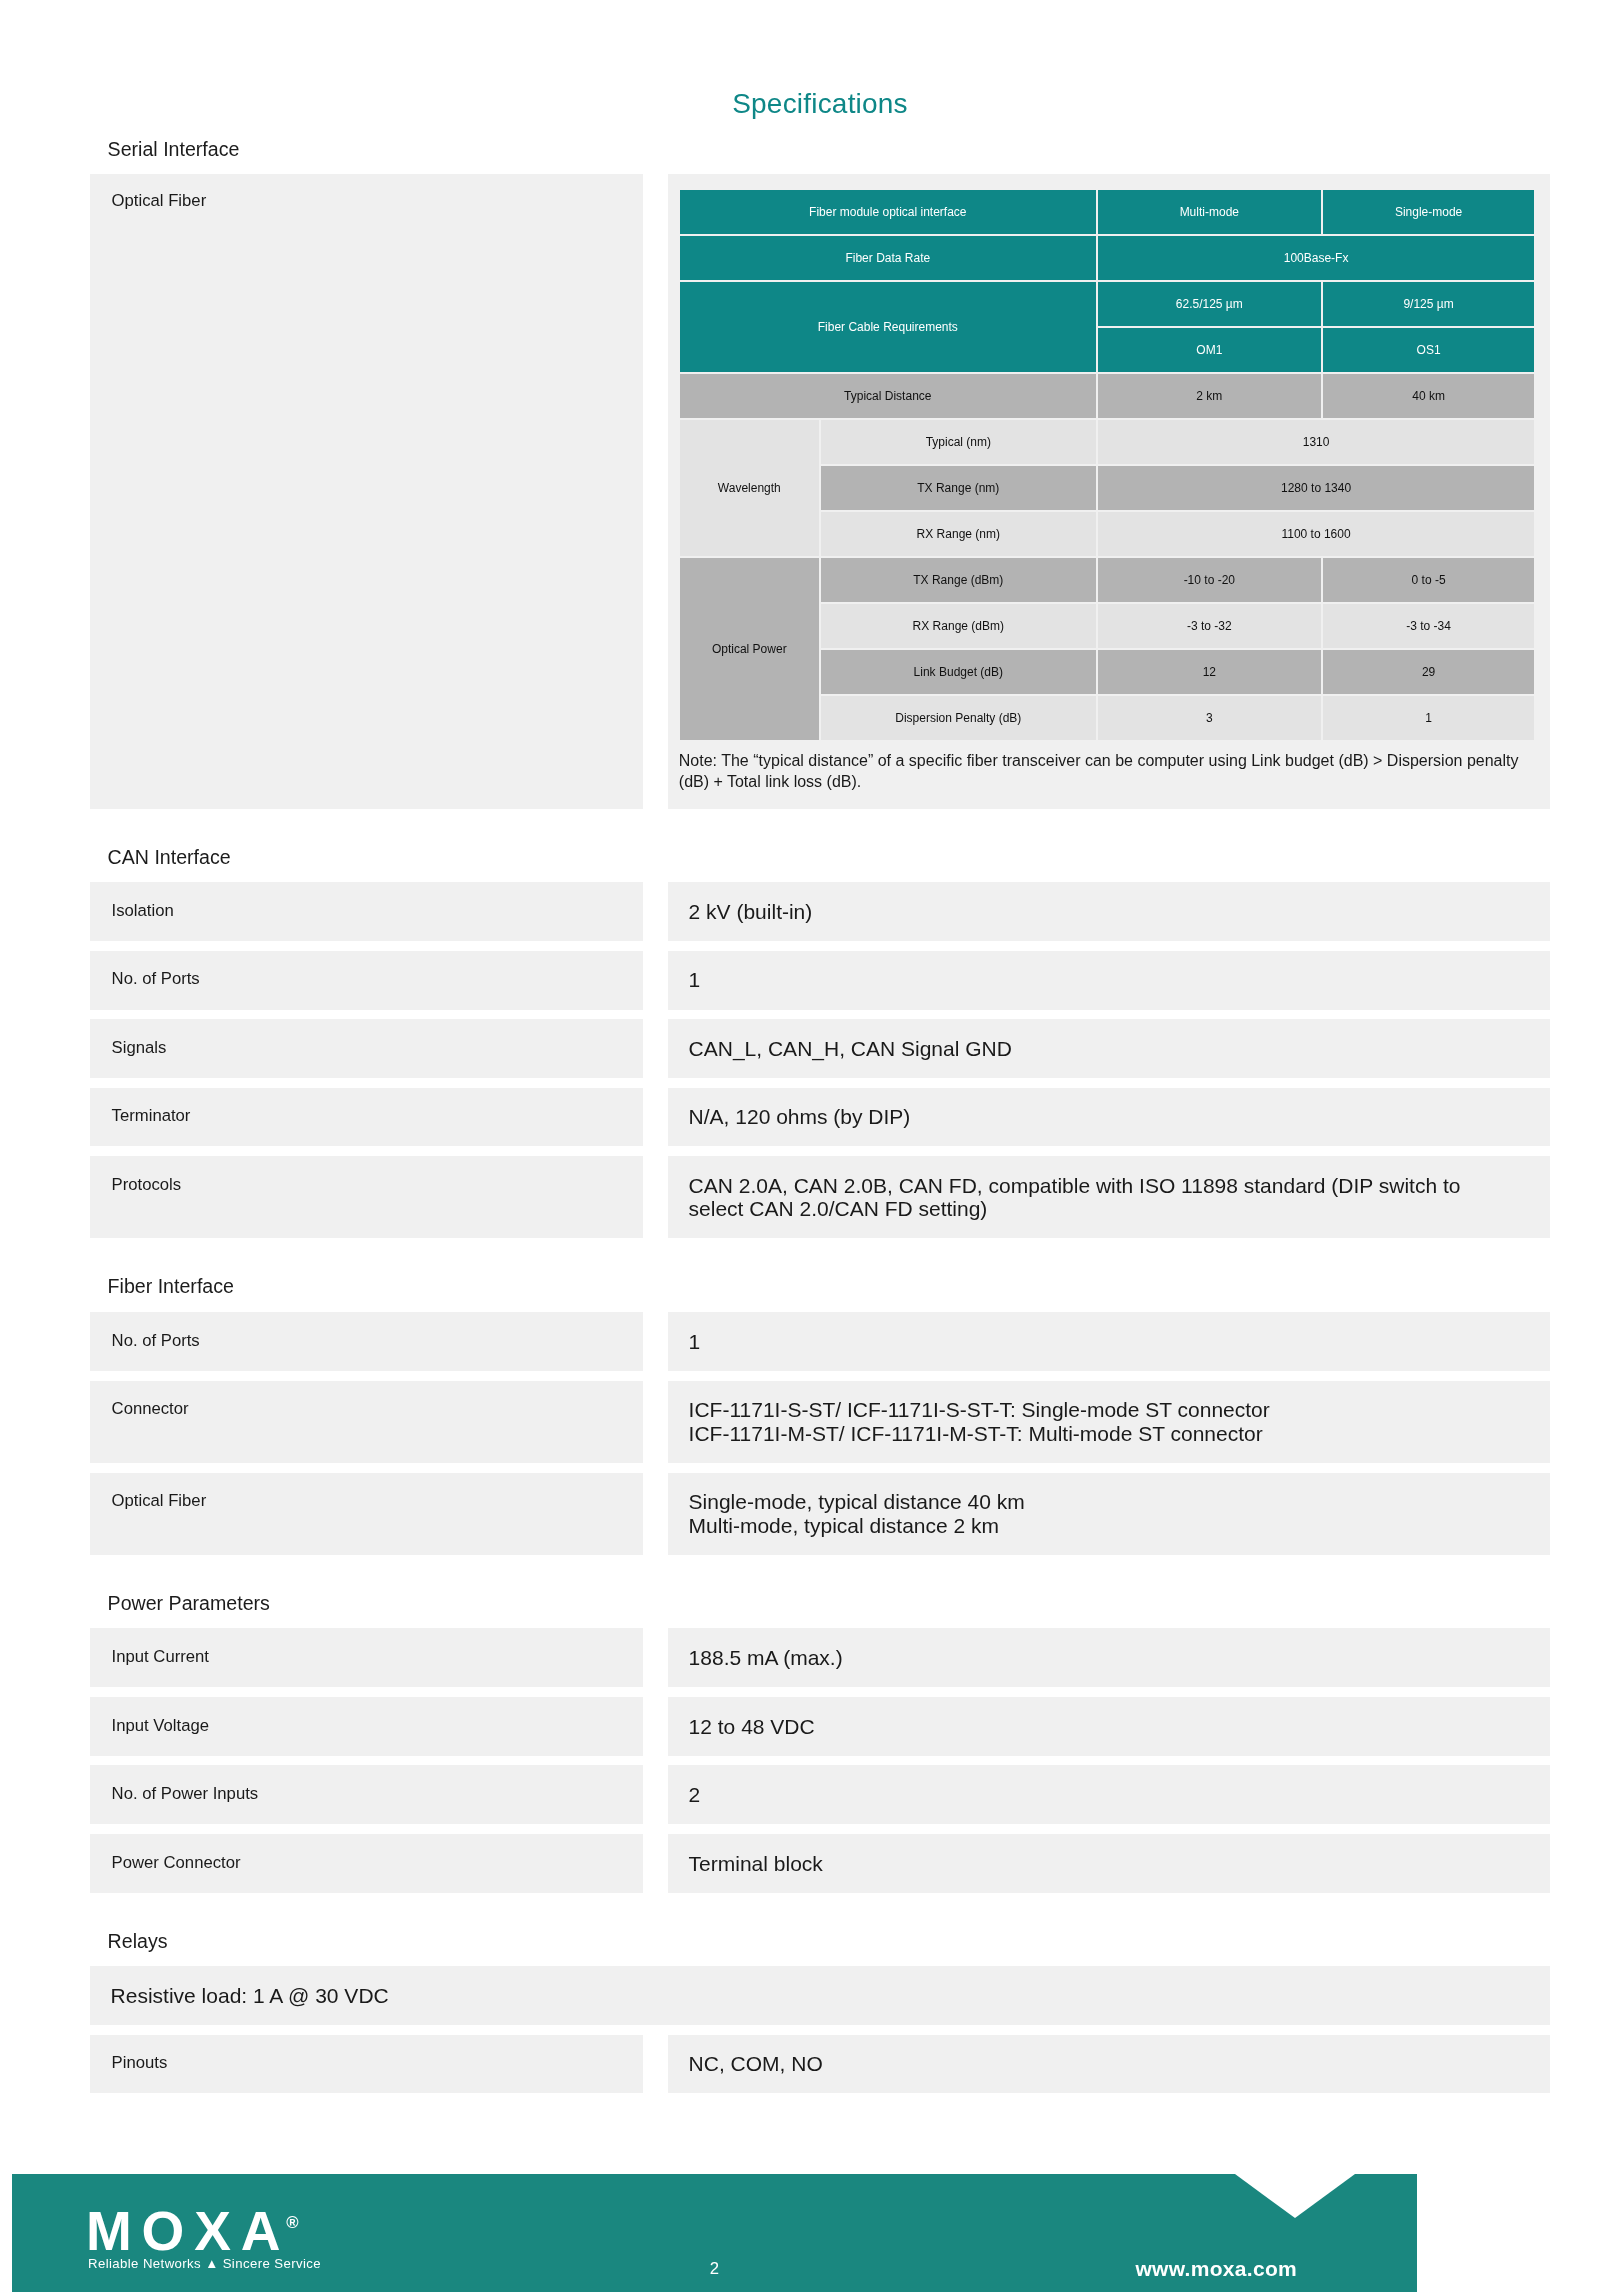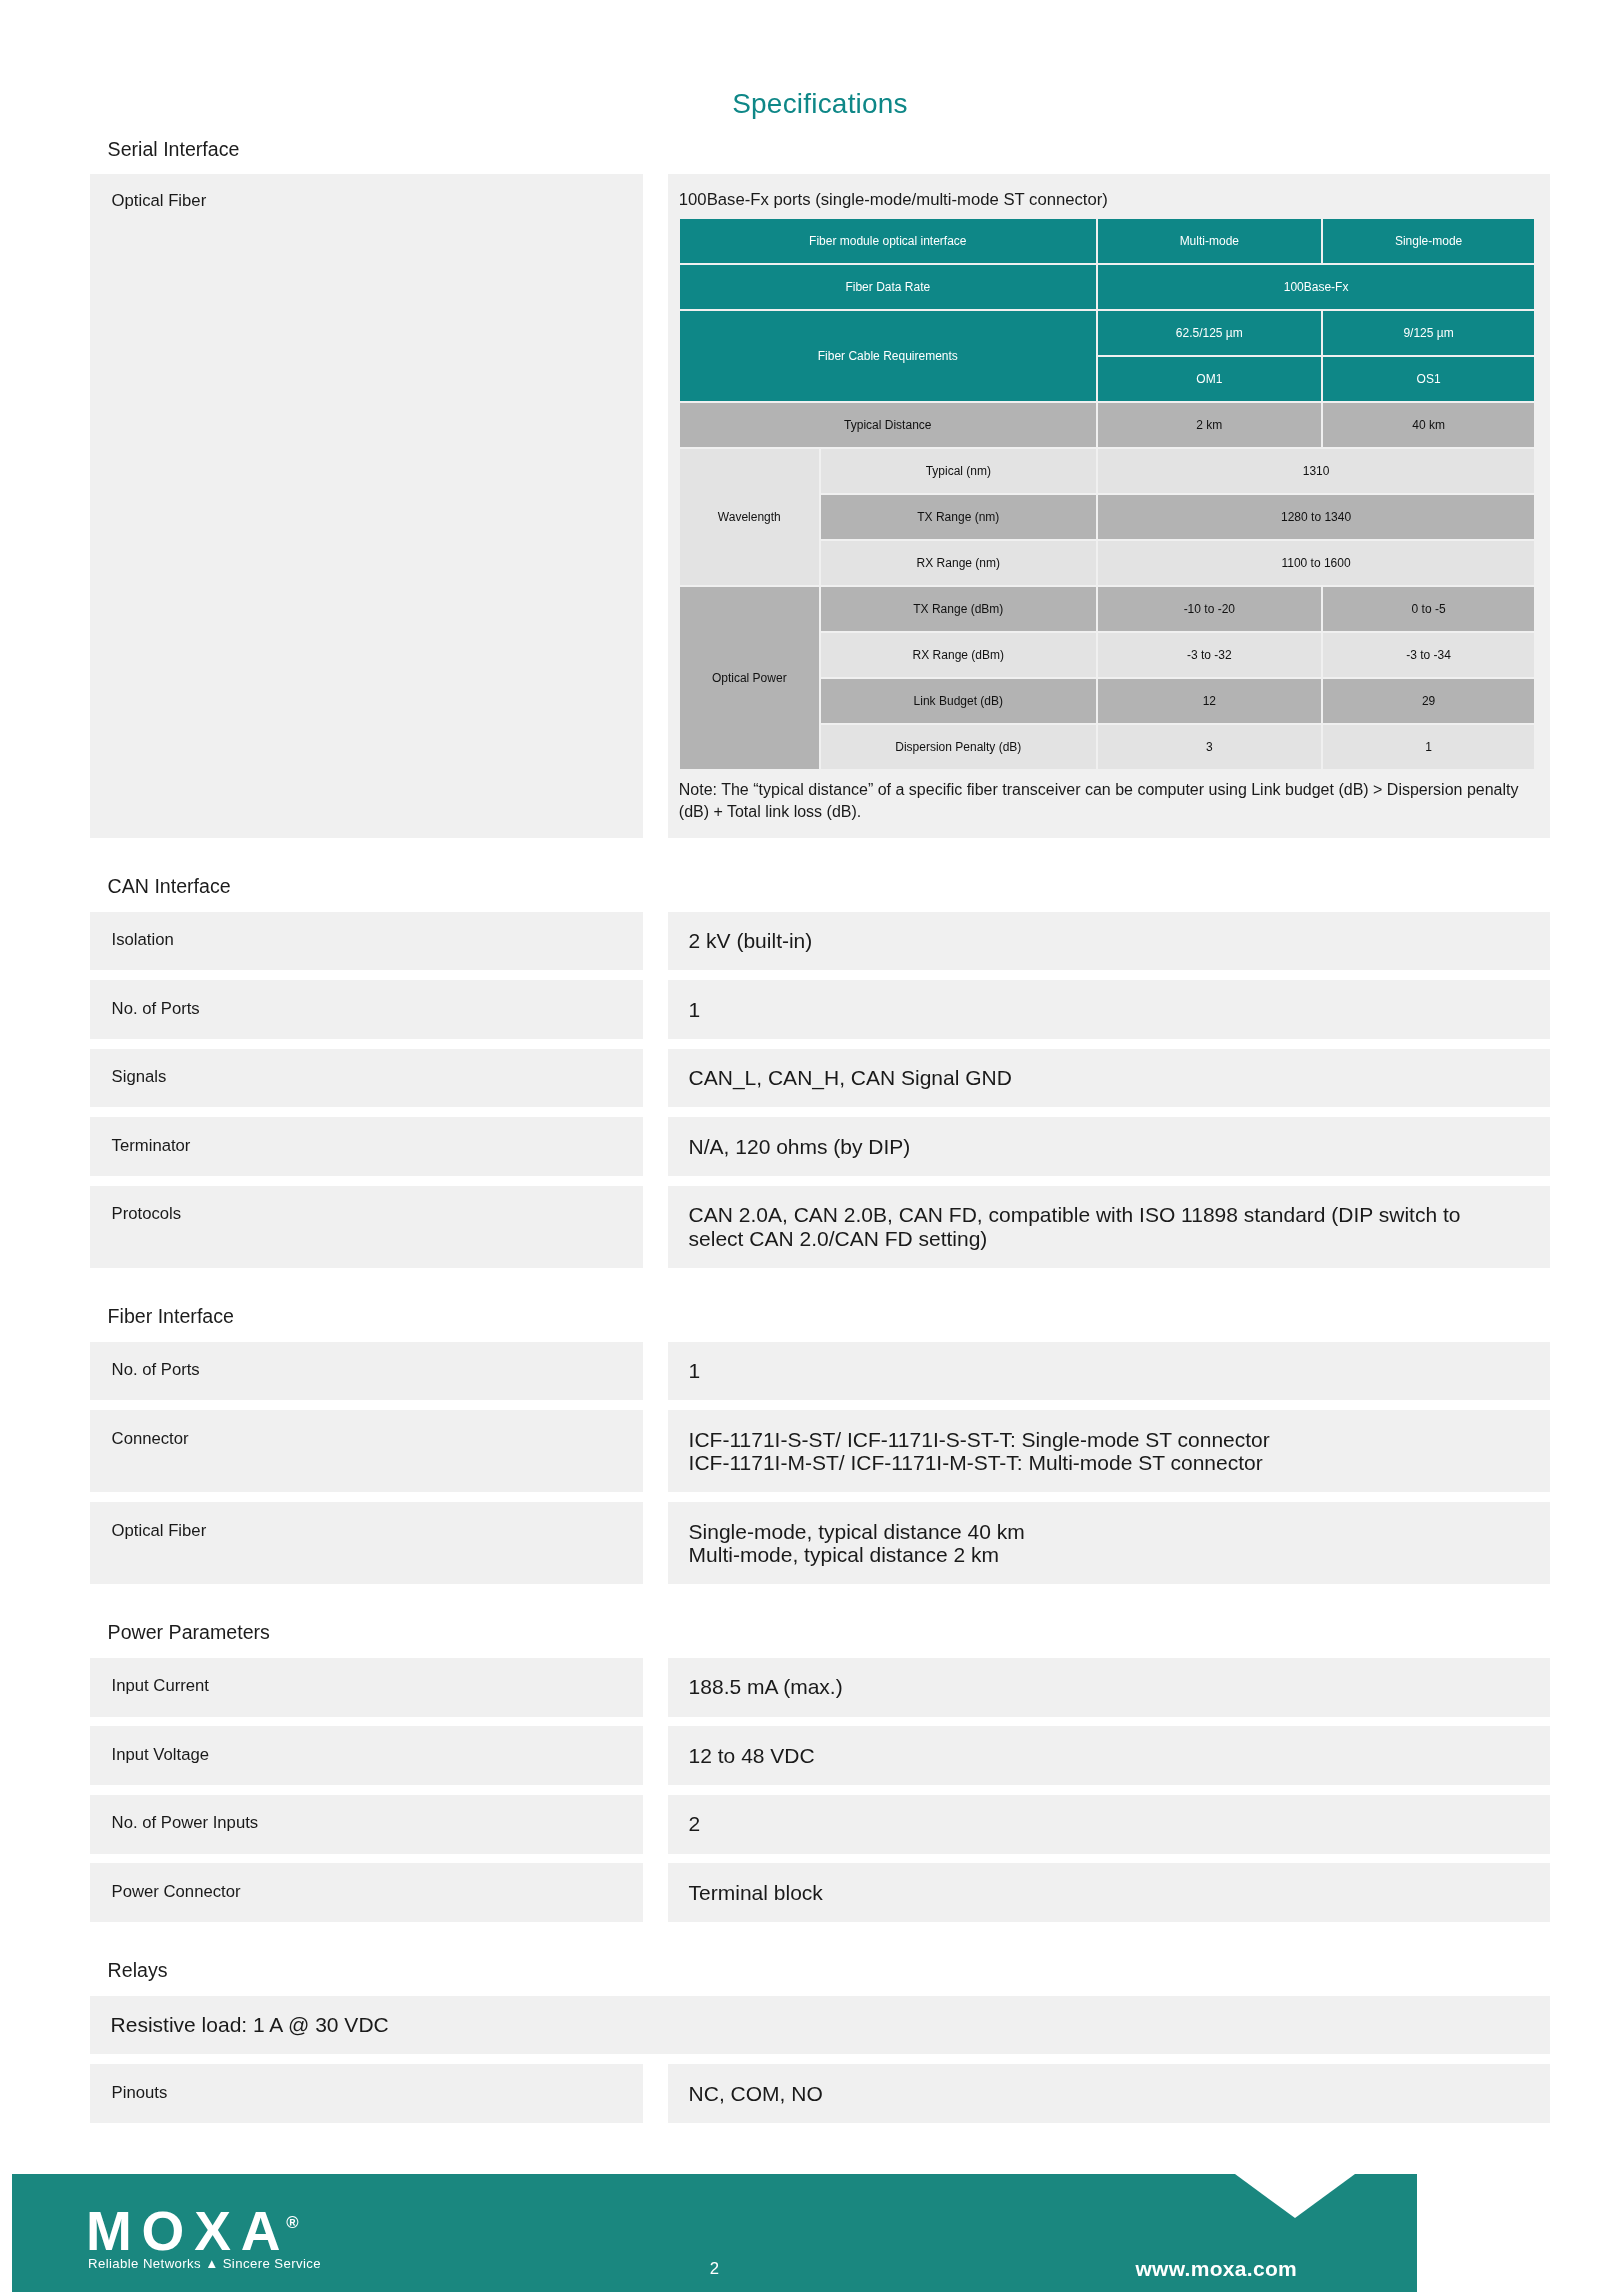--- a/index.html
+++ b/index.html
@@ -103,21 +103,20 @@
 <div class="page" style="--teal: #0E8787; --footer-teal: #1A877F; --row-bg: #F0F0F0; --cell-dark: #B3B3B3; --cell-light: #E3E3E3;">
   <div class="content">
 
     <div class="doc-title">Specifications</div>
 
     <div class="section-title first">Serial Interface</div>
 
     <div class="spec-row">
       <div class="spec-label" style="padding-top:15.7px;">Optical Fiber</div>
       <div class="serial-value">
-        <div class="fiber-intro">100Base-Fx ports (single-mode/multi-mode ST connector)</div>
 
         <table class="fiber-table">
           <colgroup>
             <col style="width:139px">
               <col style="width:275px">
               <col style="width:223px">
               <col>
           </colgroup>
           <tbody>
               <tr>

